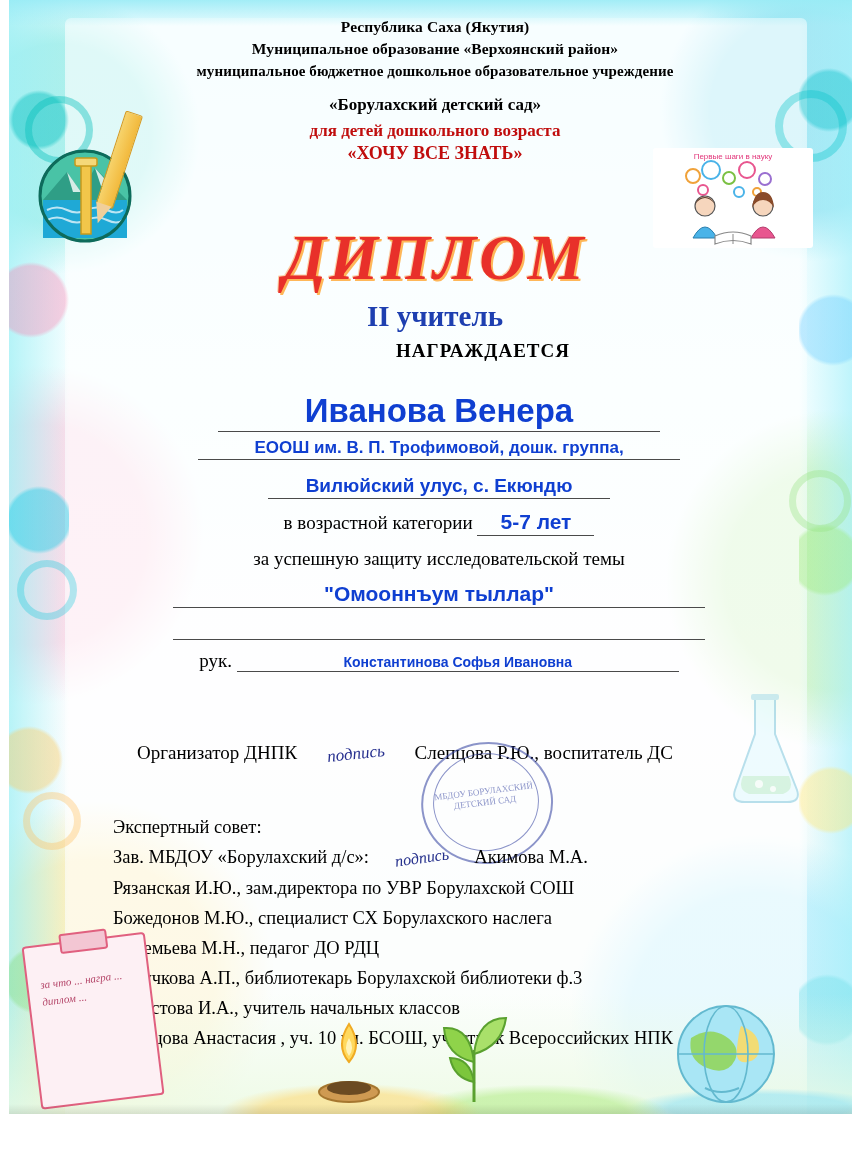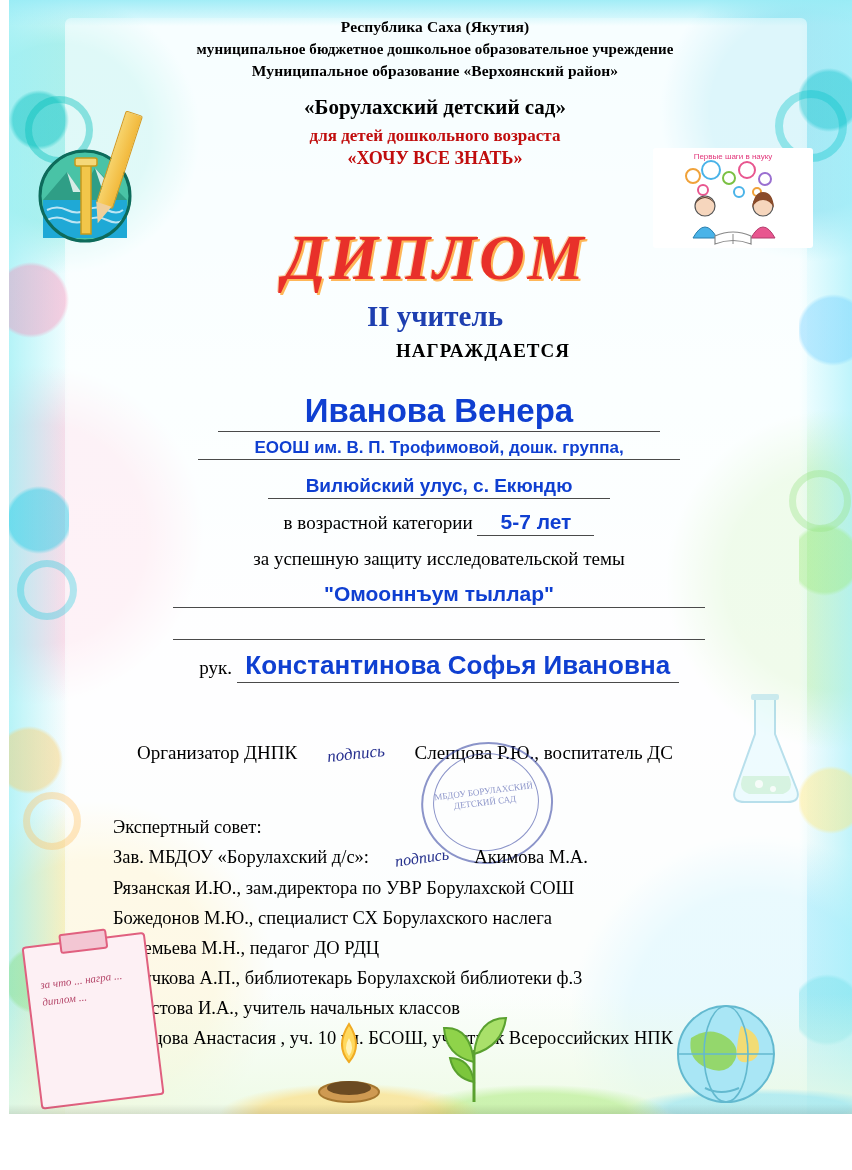--- a/index.html
+++ b/index.html
@@ -103,21 +103,21 @@
   }
   .head .l {
     font-weight: bold;
     font-size: 15.5px;
     line-height: 22px;
     letter-spacing: 0.1px;
   }
   .head .l.small { font-size: 15px; }
   .head .sad {
     font-weight: bold;
-    font-size: 21px;
+    font-size: 17px;
     margin-top: 13px;
   }
   .conf {
     margin-top: 4px;
     color: #c00d0d;
     font-weight: bold;
     font-size: 17px;
     line-height: 23px;
   }
   .conf .big { font-size: 18px; }
@@ -216,21 +216,21 @@
 
   .r-for { top: 548px; font-size: 19px; }
 
   .r-topic { top: 582px; font-size: 21px; }
   .r-topic .line { min-width: 520px; }
 
   .r-blank { top: 622px; }
   .r-blank .line { min-width: 520px; height: 16px; }
 
   .r-sup { top: 650px; font-size: 19px; }
-  .r-sup .line { min-width: 430px; font-size: 26px; }
+  .r-sup .line { min-width: 430px; font-size: 14px; }
 
   
   .organizer {
     position: absolute;
     left: 128px; top: 742px;
     font-size: 19px;
     color: #000;
   }
   .organizer .sig {
     display: inline-block;
@@ -393,22 +393,22 @@
   <div class="ring" style="left:16px;top:96px;width:54px;height:54px;border:7px solid rgba(0,190,185,0.40);"></div>
   <div class="ring" style="left:8px;top:560px;width:46px;height:46px;border:7px solid rgba(0,200,220,0.30);"></div>
   <div class="ring" style="left:14px;top:792px;width:44px;height:44px;border:7px solid rgba(255,190,90,0.35);"></div>
   <div class="ring" style="right:14px;top:90px;width:56px;height:56px;border:8px solid rgba(0,195,200,0.35);"></div>
   <div class="ring" style="right:10px;top:470px;width:48px;height:48px;border:7px solid rgba(150,225,130,0.35);"></div>
 
   <div class="content">
 
     <div class="head">
       <div class="l">Республика Саха (Якутия)</div>
+      <div class="l">Муниципальное образование «Верхоянский район»</div>
       <div class="l small">муниципальное бюджетное дошкольное образовательное учреждение</div>
-      <div class="l">Муниципальное образование «Верхоянский район»</div>
       <div class="sad">«Борулахский детский сад»</div>
       <div class="conf">
         <div>для детей дошкольного возраста</div>
         <div class="big">«ХОЧУ ВСЕ ЗНАТЬ»</div>
       </div>
     </div>
 
     <div class="emblem">
       <svg width="96" height="96" viewBox="0 0 96 96">
         <circle cx="48" cy="48" r="45" fill="#49c3a6" stroke="#1f7d6a" stroke-width="2"></circle>

